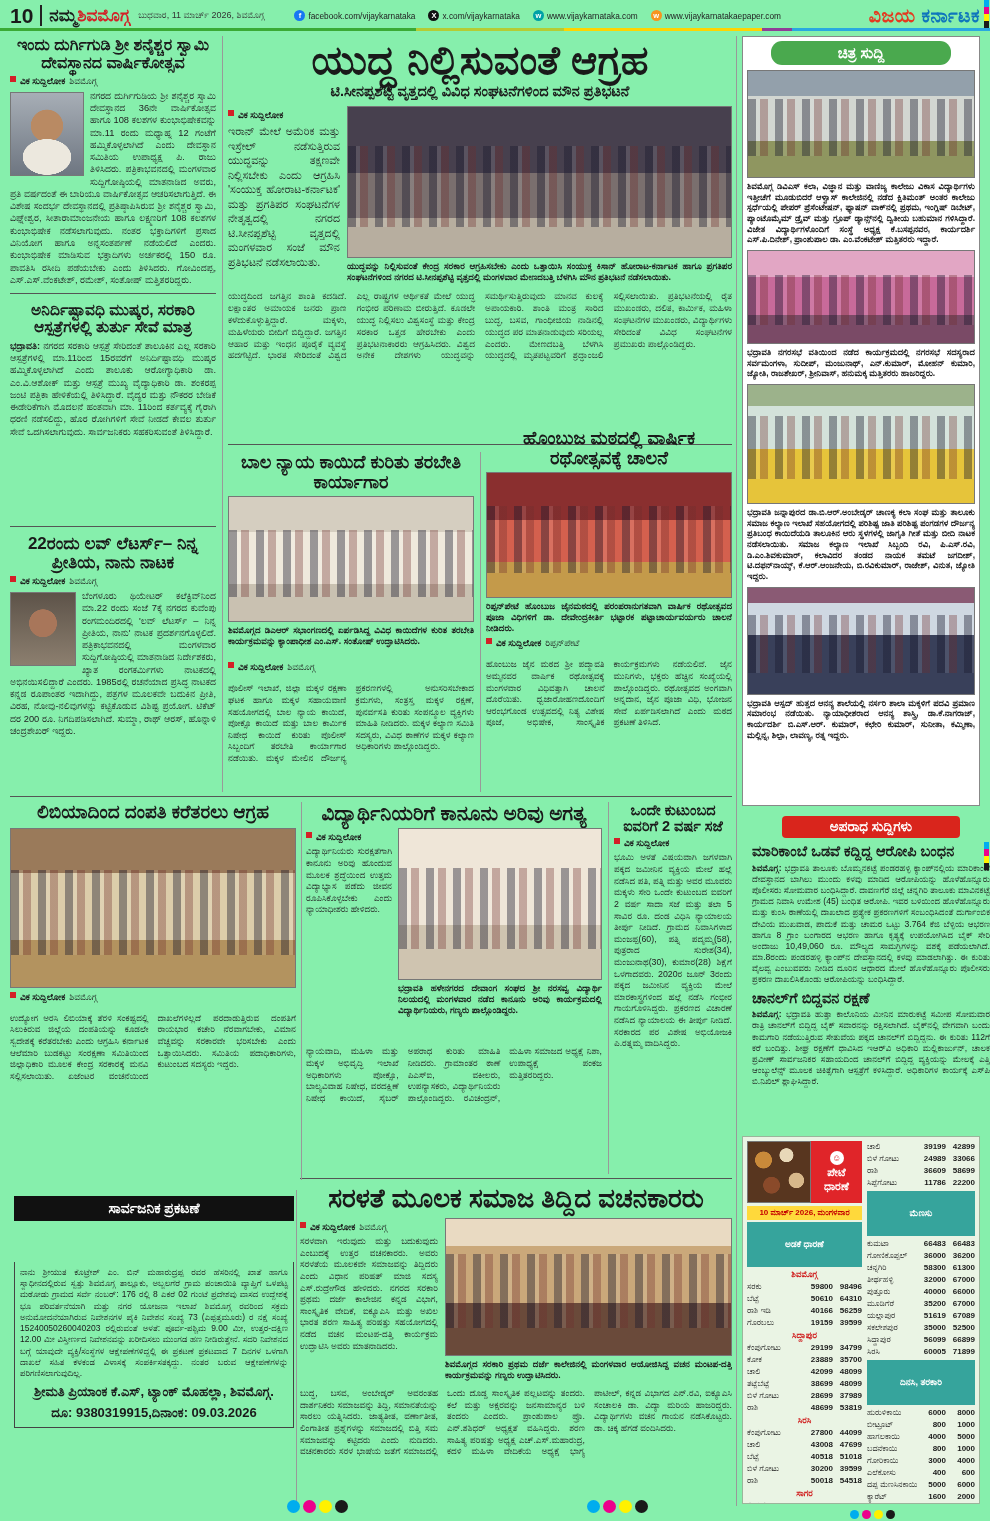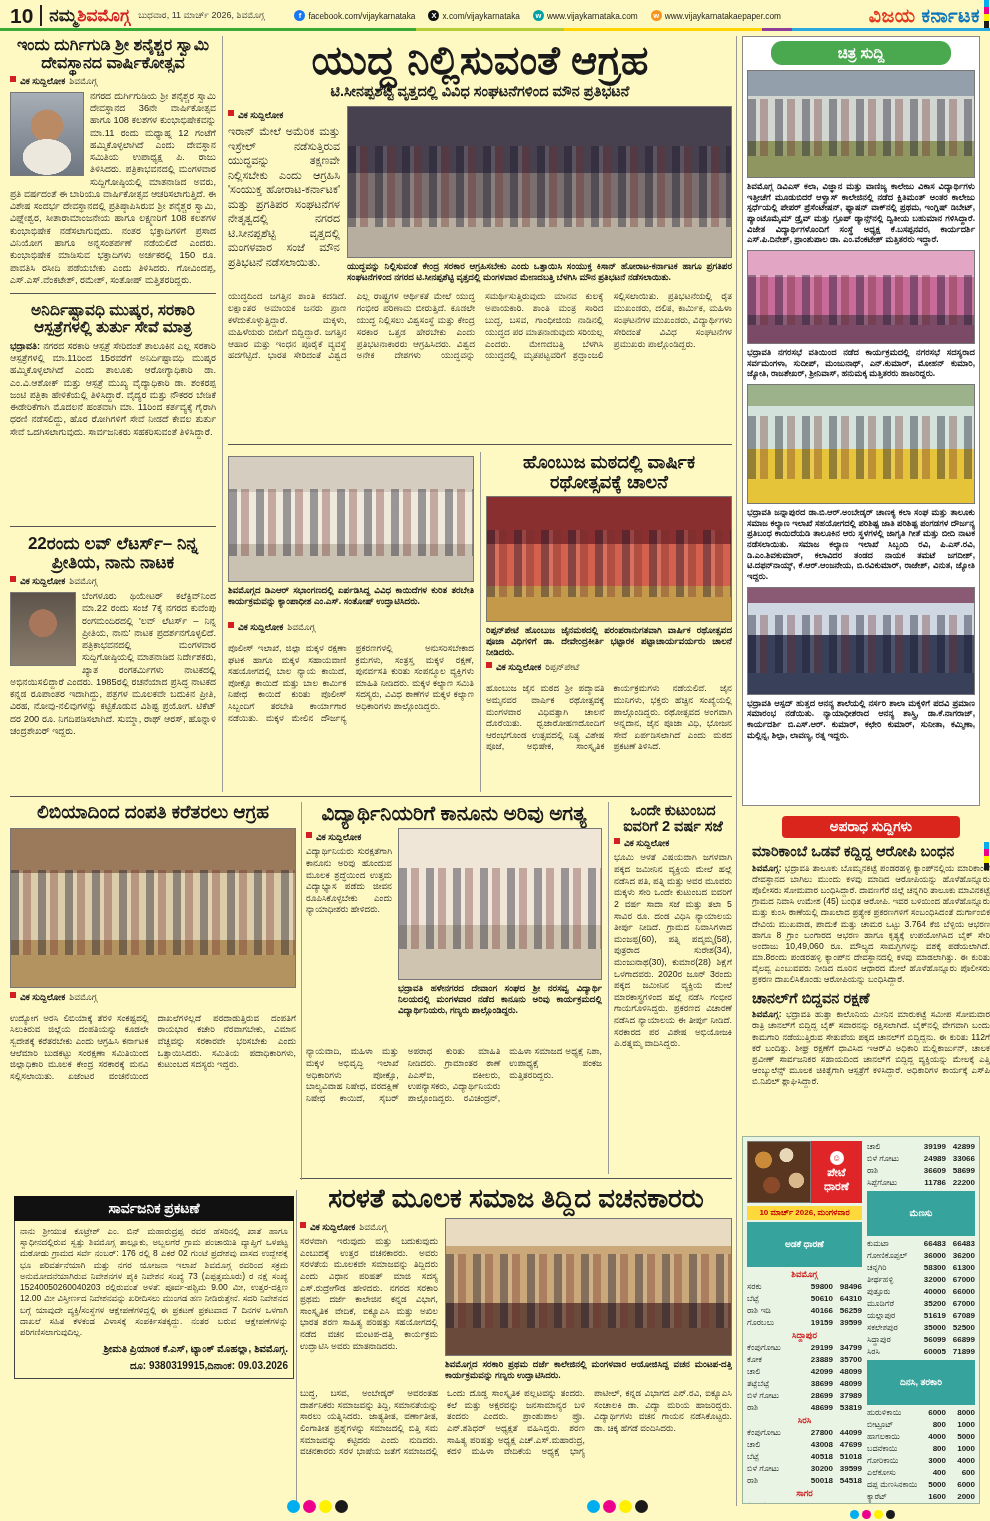--- a/index.html
+++ b/index.html
@@ -1,16 +1,16 @@
 <!DOCTYPE html>
 <html><head>
 <meta charset="utf-8">
 <style>
   html,body{margin:0;padding:0;background:#ddd;font-family:"Liberation Sans","DejaVu Sans",sans-serif;}
-  #page{position:relative;width:990px;height:1521px;background:#fef9c3;margin:0 auto;overflow:hidden;color:#1a1a1a;}
+  #page{position:relative;width:990px;height:1521px;background:#86efac;margin:0 auto;overflow:hidden;color:#1a1a1a;}
   .abs{position:absolute;}
   
   #topbar{position:absolute;left:10px;top:3px;right:10px;height:25px;display:flex;align-items:center;}
   .pageno{font-size:21px;font-weight:bold;padding-right:7px;border-right:2px solid #222;line-height:1;}
   .edition{margin-left:7px;font-size:17px;font-weight:bold;white-space:nowrap;}
   .edition .red{color:#d32027;}
   .dateline{margin-left:8px;font-size:9px;color:#333;white-space:nowrap;}
   .social{margin-left:30px;display:flex;gap:13px;align-items:center;font-size:8.3px;color:#222;}
   .soc{display:flex;align-items:center;gap:3px;}
   .sic{width:11px;height:11px;border-radius:50%;color:#fff;font-size:7.5px;font-weight:bold;display:flex;align-items:center;justify-content:center;flex:0 0 11px;}
@@ -80,22 +80,22 @@
   .chef{width:14px;height:14px;border-radius:50%;background:#fff;color:#e02529;font-size:9px;display:flex;align-items:center;justify-content:center;font-weight:bold;}
   .mdate{background:#ffd93b;color:#c40000;font-size:8px;font-weight:bold;text-align:center;padding:2px 0;margin:2px 0;}
   .teal-head{background:#36a49c;color:#fff;font-size:9px;font-weight:bold;text-align:center;padding:17px 0;margin:2px 0;}
   .msub{color:#d02020;font-size:8.5px;font-weight:bold;text-align:center;margin:1px 0;}
   .mrow{display:flex;font-size:8px;line-height:12px;white-space:nowrap;}
   .mn{flex:1;overflow:hidden;text-overflow:clip;}
   .mv{width:29px;text-align:right;font-weight:bold;flex:0 0 29px;}
   
   #notice{position:absolute;left:14px;top:1196px;width:280px;height:308px;overflow:hidden;}
   .notice-head{background:#111;color:#fff;font-size:14px;font-weight:bold;text-align:center;padding:3px 0;border:1px solid #111;}
-  .notice-body{border:1px solid #444;border-top:none;padding:5px;font-size:8.5px;line-height:1.32;text-align:justify;}
-  .notice-foot{display:flex;justify-content:flex-end;font-weight:bold;margin-top:4px;font-size:10px;}
+  .notice-body{border:1px solid #444;border-top:none;padding:5px;font-size:8.5px;line-height:1.32;text-align:justify;margin-top:41px;}
+  .notice-foot{display:flex;justify-content:center;font-weight:bold;margin-top:4px;font-size:13px;}
   
   .dots{position:absolute;display:flex;gap:3px;}
   .dot{width:13px;height:13px;border-radius:50%;}
   .c{background:#00adee;} .m{background:#ec008c;} .y{background:#fff100;} .k{background:#1a1a1a;}
   .regv{position:absolute;width:5px;}
   .regv div{height:7px;}
 </style>
 </head>
 <body>
 
@@ -180,31 +180,32 @@
       <div style="flex:1;">
         <div class="ph ph-crowd" style="height:150px;"></div>
         <div class="cap clip" style="height:24px;">ಯುದ್ಧವನ್ನು ನಿಲ್ಲಿಸುವಂತೆ ಕೇಂದ್ರ ಸರಕಾರ ಆಗ್ರಹಿಸಬೇಕು ಎಂದು ಒತ್ತಾಯಿಸಿ ಸಂಯುಕ್ತ ಕಿಸಾನ್ ಹೋರಾಟ-ಕರ್ನಾಟಕ ಹಾಗೂ ಪ್ರಗತಿಪರ ಸಂಘಟನೆಗಳಿಂದ ನಗರದ ಟಿ.ಸೀನಪ್ಪಶೆಟ್ಟಿ ವೃತ್ತದಲ್ಲಿ ಮಂಗಳವಾರ ಮೇಣದಬತ್ತಿ ಬೆಳಗಿಸಿ ಮೌನ ಪ್ರತಿಭಟನೆ ನಡೆಸಲಾಯಿತು.</div>
       </div>
     </div>
     <div class="bt cols4 clip" style="margin-top:6px;height:146px;font-size:9px;">ಯುದ್ಧದಿಂದ ಜಗತ್ತಿನ ಶಾಂತಿ ಕದಡಿದೆ. ಲಕ್ಷಾಂತರ ಅಮಾಯಕ ಜನರು ಪ್ರಾಣ ಕಳೆದುಕೊಳ್ಳುತ್ತಿದ್ದಾರೆ. ಮಕ್ಕಳು, ಮಹಿಳೆಯರು ಬೀದಿಗೆ ಬಿದ್ದಿದ್ದಾರೆ. ಜಗತ್ತಿನ ಆಹಾರ ಮತ್ತು ಇಂಧನ ಪೂರೈಕೆ ವ್ಯವಸ್ಥೆ ಹದಗೆಟ್ಟಿದೆ. ಭಾರತ ಸೇರಿದಂತೆ ವಿಶ್ವದ ಎಲ್ಲ ರಾಷ್ಟ್ರಗಳ ಆರ್ಥಿಕತೆ ಮೇಲೆ ಯುದ್ಧ ಗಂಭೀರ ಪರಿಣಾಮ ಬೀರುತ್ತಿದೆ. ಕೂಡಲೇ ಯುದ್ಧ ನಿಲ್ಲಿಸಲು ವಿಶ್ವಸಂಸ್ಥೆ ಮತ್ತು ಕೇಂದ್ರ ಸರಕಾರ ಒತ್ತಡ ಹೇರಬೇಕು ಎಂದು ಪ್ರತಿಭಟನಾಕಾರರು ಆಗ್ರಹಿಸಿದರು. ವಿಶ್ವದ ಅನೇಕ ದೇಶಗಳು ಯುದ್ಧವನ್ನು ಸಮರ್ಥಿಸುತ್ತಿರುವುದು ಮಾನವ ಕುಲಕ್ಕೆ ಅಪಾಯಕಾರಿ. ಶಾಂತಿ ಮಂತ್ರ ಸಾರಿದ ಬುದ್ಧ, ಬಸವ, ಗಾಂಧೀಜಿಯ ನಾಡಿನಲ್ಲಿ ಯುದ್ಧದ ಪರ ಮಾತನಾಡುವುದು ಸರಿಯಲ್ಲ ಎಂದರು. ಮೇಣದಬತ್ತಿ ಬೆಳಗಿಸಿ ಯುದ್ಧದಲ್ಲಿ ಮೃತಪಟ್ಟವರಿಗೆ ಶ್ರದ್ಧಾಂಜಲಿ ಸಲ್ಲಿಸಲಾಯಿತು. ಪ್ರತಿಭಟನೆಯಲ್ಲಿ ರೈತ ಮುಖಂಡರು, ದಲಿತ, ಕಾರ್ಮಿಕ, ಮಹಿಳಾ ಸಂಘಟನೆಗಳ ಮುಖಂಡರು, ವಿದ್ಯಾರ್ಥಿಗಳು ಸೇರಿದಂತೆ ವಿವಿಧ ಸಂಘಟನೆಗಳ ಪ್ರಮುಖರು ಪಾಲ್ಗೊಂಡಿದ್ದರು.</div>
   </div>
   <div class="hr" style="left:228px;width:504px;top:444px;"></div>
 
   <div class="abs clip" style="left:228px;top:452px;width:246px;height:340px;padding-right:6px;border-right:1px solid #999;">
+    <div class="hl" style="font-size:18px;">ಬಾಲ ನ್ಯಾಯ ಕಾಯಿದೆ ಕುರಿತು ತರಬೇತಿ ಕಾರ್ಯಾಗಾರ</div>
     <div class="ph ph-workshop" style="height:124px;margin-top:4px;"></div>
     <div class="cap clip" style="height:33px;">ಶಿವಮೊಗ್ಗದ ಡಿಎಆರ್ ಸಭಾಂಗಣದಲ್ಲಿ ಏರ್ಪಡಿಸಿದ್ದ ವಿವಿಧ ಕಾಯಿದೆಗಳ ಕುರಿತ ತರಬೇತಿ ಕಾರ್ಯಕ್ರಮವನ್ನು ಕ್ಯಾಂಪಾಧೀಶ ಎಂ.ಎಸ್. ಸಂತೋಷ್ ಉದ್ಘಾಟಿಸಿದರು.</div>
     <div class="byline">
         <span class="bsq"></span>
         <span class="bl">ವಿಕ ಸುದ್ದಿಲೋಕ</span>
         <span>ಶಿವಮೊಗ್ಗ</span>
       </div>
     <div class="bt cols2 clip" style="font-size:8.8px;height:108px;">ಪೊಲೀಸ್ ಇಲಾಖೆ, ಜಿಲ್ಲಾ ಮಕ್ಕಳ ರಕ್ಷಣಾ ಘಟಕ ಹಾಗೂ ಮಕ್ಕಳ ಸಹಾಯವಾಣಿ ಸಹಯೋಗದಲ್ಲಿ ಬಾಲ ನ್ಯಾಯ ಕಾಯಿದೆ, ಪೋಕ್ಸೊ ಕಾಯಿದೆ ಮತ್ತು ಬಾಲ ಕಾರ್ಮಿಕ ನಿಷೇಧ ಕಾಯಿದೆ ಕುರಿತು ಪೊಲೀಸ್ ಸಿಬ್ಬಂದಿಗೆ ತರಬೇತಿ ಕಾರ್ಯಾಗಾರ ನಡೆಯಿತು. ಮಕ್ಕಳ ಮೇಲಿನ ದೌರ್ಜನ್ಯ ಪ್ರಕರಣಗಳಲ್ಲಿ ಅನುಸರಿಸಬೇಕಾದ ಕ್ರಮಗಳು, ಸಂತ್ರಸ್ತ ಮಕ್ಕಳ ರಕ್ಷಣೆ, ಪುನರ್ವಸತಿ ಕುರಿತು ಸಂಪನ್ಮೂಲ ವ್ಯಕ್ತಿಗಳು ಮಾಹಿತಿ ನೀಡಿದರು. ಮಕ್ಕಳ ಕಲ್ಯಾಣ ಸಮಿತಿ ಸದಸ್ಯರು, ವಿವಿಧ ಠಾಣೆಗಳ ಮಕ್ಕಳ ಕಲ್ಯಾಣ ಅಧಿಕಾರಿಗಳು ಪಾಲ್ಗೊಂಡಿದ್ದರು.</div>
   </div>
 
-  <div class="abs clip" style="left:486px;top:452px;width:246px;height:340px;">
+  <div class="abs clip" style="left:486px;top:428px;width:246px;height:340px;">
     <div class="hl" style="font-size:18px;">ಹೊಂಬುಜ ಮಠದಲ್ಲಿ ವಾರ್ಷಿಕ ರಥೋತ್ಸವಕ್ಕೆ ಚಾಲನೆ</div>
     <div class="ph ph-temple" style="height:124px;margin-top:4px;"></div>
     <div class="cap clip" style="height:33px;">ರಿಪ್ಪನ್‌ಪೇಟೆ ಹೊಂಬುಜ ಜೈನಮಠದಲ್ಲಿ ಪರಂಪರಾನುಗತವಾಗಿ ವಾರ್ಷಿಕ ರಥೋತ್ಸವದ ಪೂಜಾ ವಿಧಿಗಳಿಗೆ ಡಾ. ದೇವೇಂದ್ರಕೀರ್ತಿ ಭಟ್ಟಾರಕ ಪಟ್ಟಾಚಾರ್ಯವರ್ಯರು ಚಾಲನೆ ನೀಡಿದರು.</div>
     <div class="byline">
         <span class="bsq"></span>
         <span class="bl">ವಿಕ ಸುದ್ದಿಲೋಕ</span>
         <span>ರಿಪ್ಪನ್‌ಪೇಟೆ</span>
       </div>
     <div class="bt cols2 clip" style="font-size:8.8px;height:108px;">ಹೊಂಬುಜ ಜೈನ ಮಠದ ಶ್ರೀ ಪದ್ಮಾವತಿ ಅಮ್ಮನವರ ವಾರ್ಷಿಕ ರಥೋತ್ಸವಕ್ಕೆ ಮಂಗಳವಾರ ವಿಧಿವತ್ತಾಗಿ ಚಾಲನೆ ದೊರೆಯಿತು. ಧ್ವಜಾರೋಹಣದೊಂದಿಗೆ ಆರಂಭಗೊಂಡ ಉತ್ಸವದಲ್ಲಿ ನಿತ್ಯ ವಿಶೇಷ ಪೂಜೆ, ಅಭಿಷೇಕ, ಸಾಂಸ್ಕೃತಿಕ ಕಾರ್ಯಕ್ರಮಗಳು ನಡೆಯಲಿವೆ. ಜೈನ ಮುನಿಗಳು, ಭಕ್ತರು ಹೆಚ್ಚಿನ ಸಂಖ್ಯೆಯಲ್ಲಿ ಪಾಲ್ಗೊಂಡಿದ್ದರು. ರಥೋತ್ಸವದ ಅಂಗವಾಗಿ ಅನ್ನದಾನ, ಜೈನ ಪೂಜಾ ವಿಧಿ, ಭೋಜನ ಸೇವೆ ಏರ್ಪಡಿಸಲಾಗಿದೆ ಎಂದು ಮಠದ ಪ್ರಕಟಣೆ ತಿಳಿಸಿದೆ.</div>
   </div>

